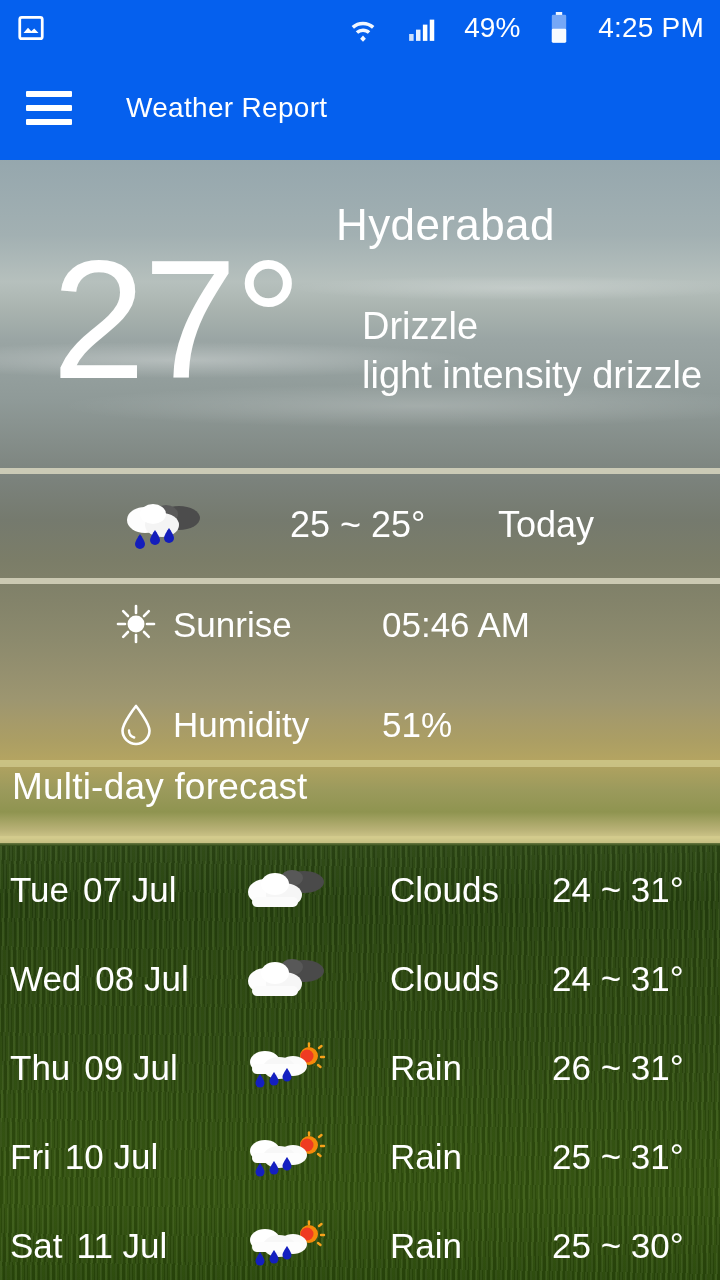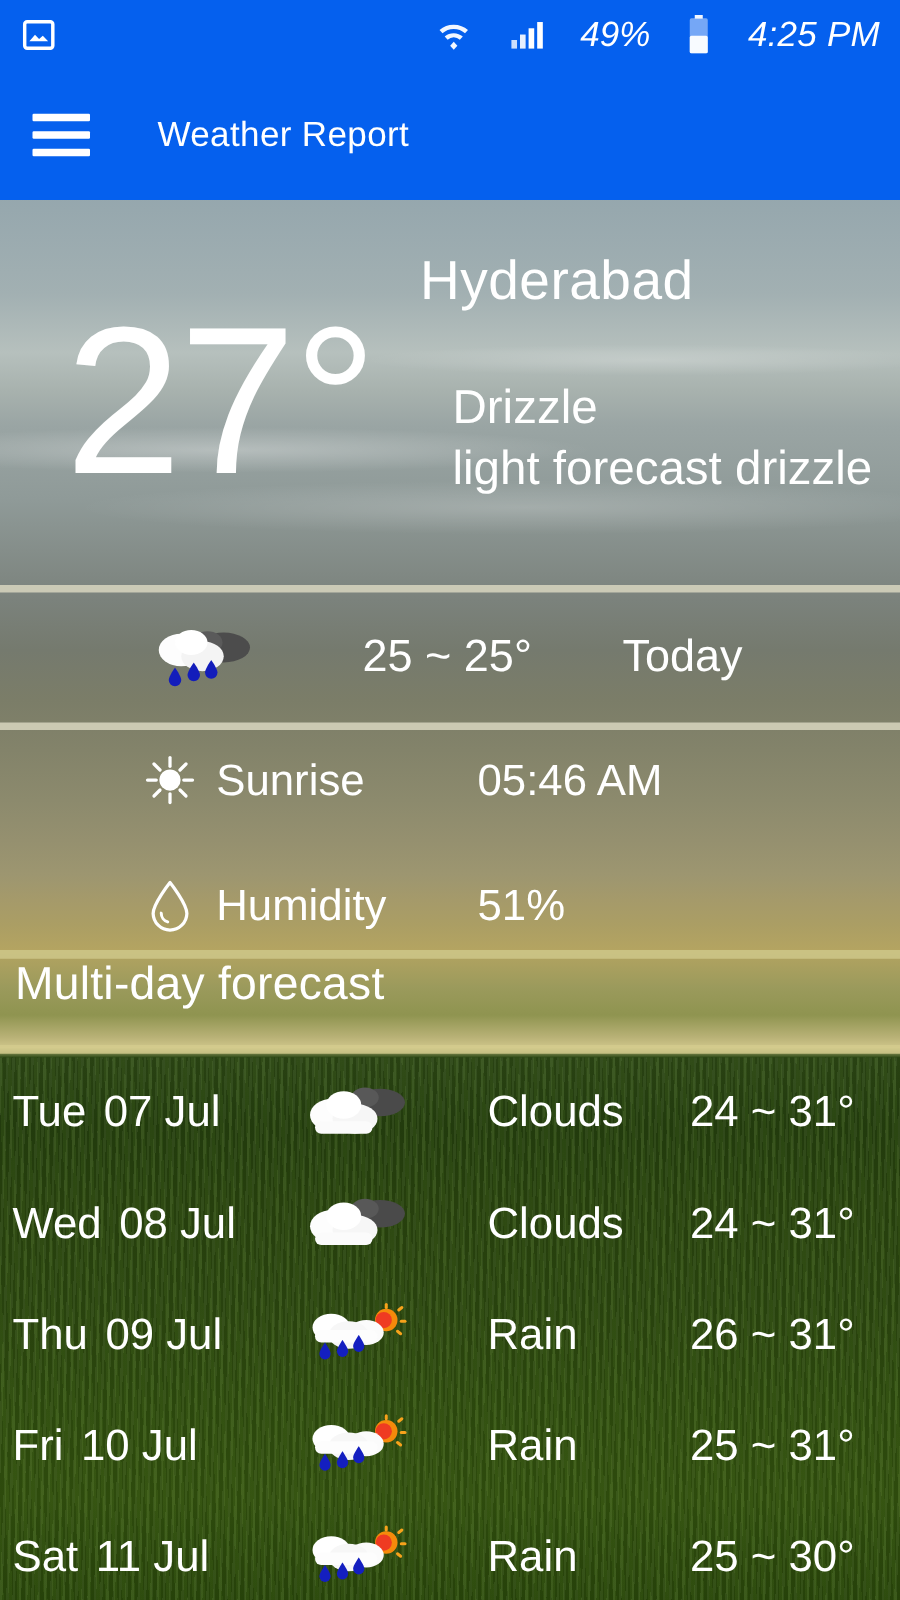--- a/index.html
+++ b/index.html
@@ -42,21 +42,21 @@
       repeating-linear-gradient(88deg, rgba(120,160,60,.10) 0 3px, rgba(0,0,0,.05) 3px 7px);
     opacity:.9; pointer-events:none;
   }
 
   
   .statusbar{
     position:absolute; left:0; top:0; width:720px; height:56px;
     background:#0560ee; display:flex; align-items:center; padding:0 16px;
   }
   .sb-left{ display:flex; align-items:center; gap:10px; }
-  .sb-right{ margin-left:auto; display:flex; align-items:flex-start; gap:28px;font-style:italic; }
+  .sb-right{ margin-left:auto; display:flex; align-items:flex-end; gap:28px; }
   .sb-text{ color:#fff; font-size:28px; letter-spacing:.2px; }
   .pct{ color:#fff; font-size:28px; }
 
   
   .appbar{
     position:absolute; left:0; top:56px; width:720px; height:104px;
     background:#0560ee; display:flex; align-items:center;
   }
   .hamburger{
     width:46px; height:34px; margin-left:26px; margin-right:54px;
@@ -176,21 +176,21 @@
       <span></span>
     </div>
     <div class="appbar-title">Weather Report</div>
   </div>
 
   <div class="hero">
     <div class="city">Hyderabad</div>
     <div class="bigtemp">27°</div>
     <div class="cond">
       <div>Drizzle</div>
-      <div>light forecast drizzle</div>
+      <div>light intensity drizzle</div>
     </div>
   </div>
 
   <div class="divider" style="top:468px"></div>
   <div class="today-strip">
     <span class="t-icon">
       <svg width="82" height="56" viewBox="0 0 82 56">
         <ellipse cx="57" cy="20" rx="21" ry="12" fill="#4c4c4c"></ellipse>
         <ellipse cx="44" cy="16" rx="12" ry="9" fill="#5a5a5a"></ellipse>
         <ellipse cx="23" cy="22" rx="18" ry="13" fill="#fdfdfd"></ellipse>

